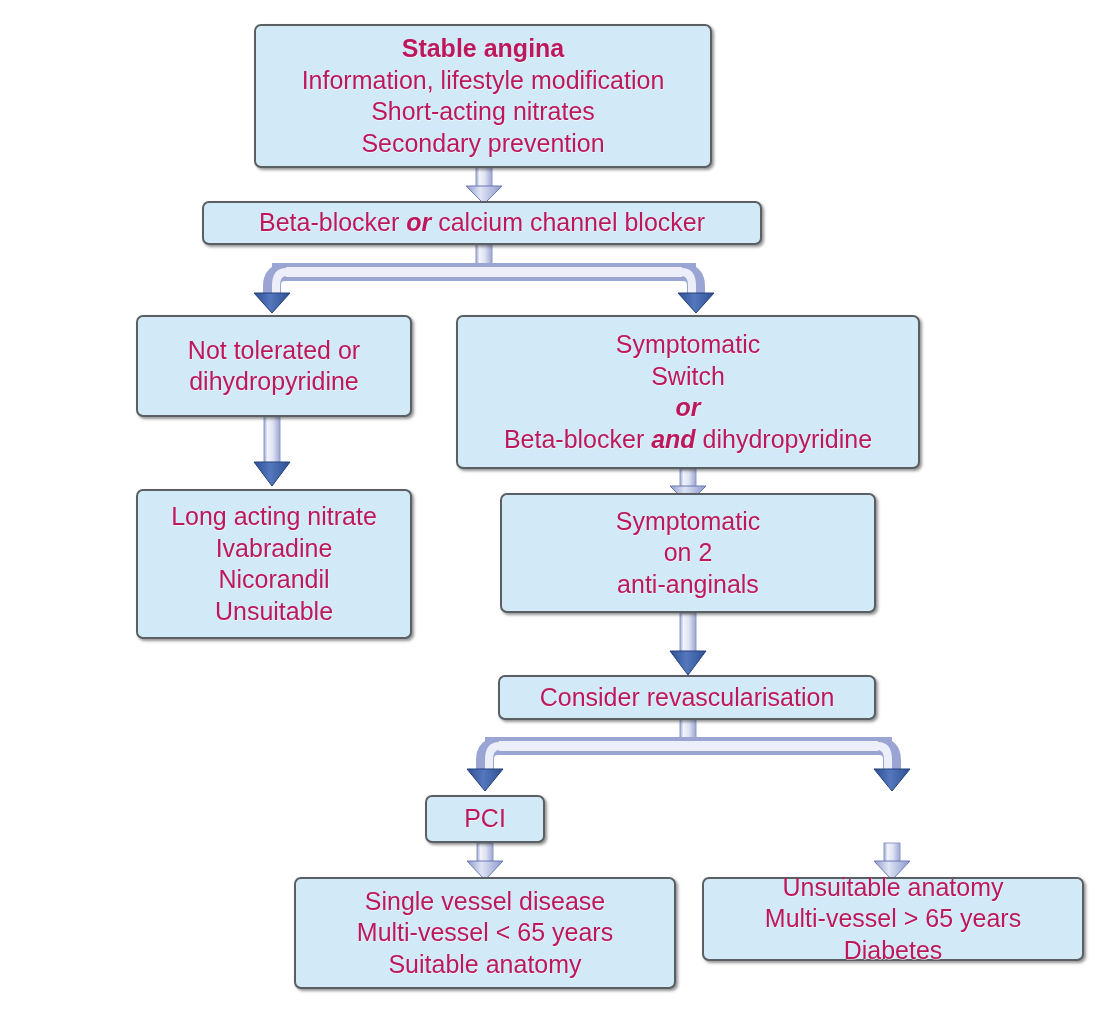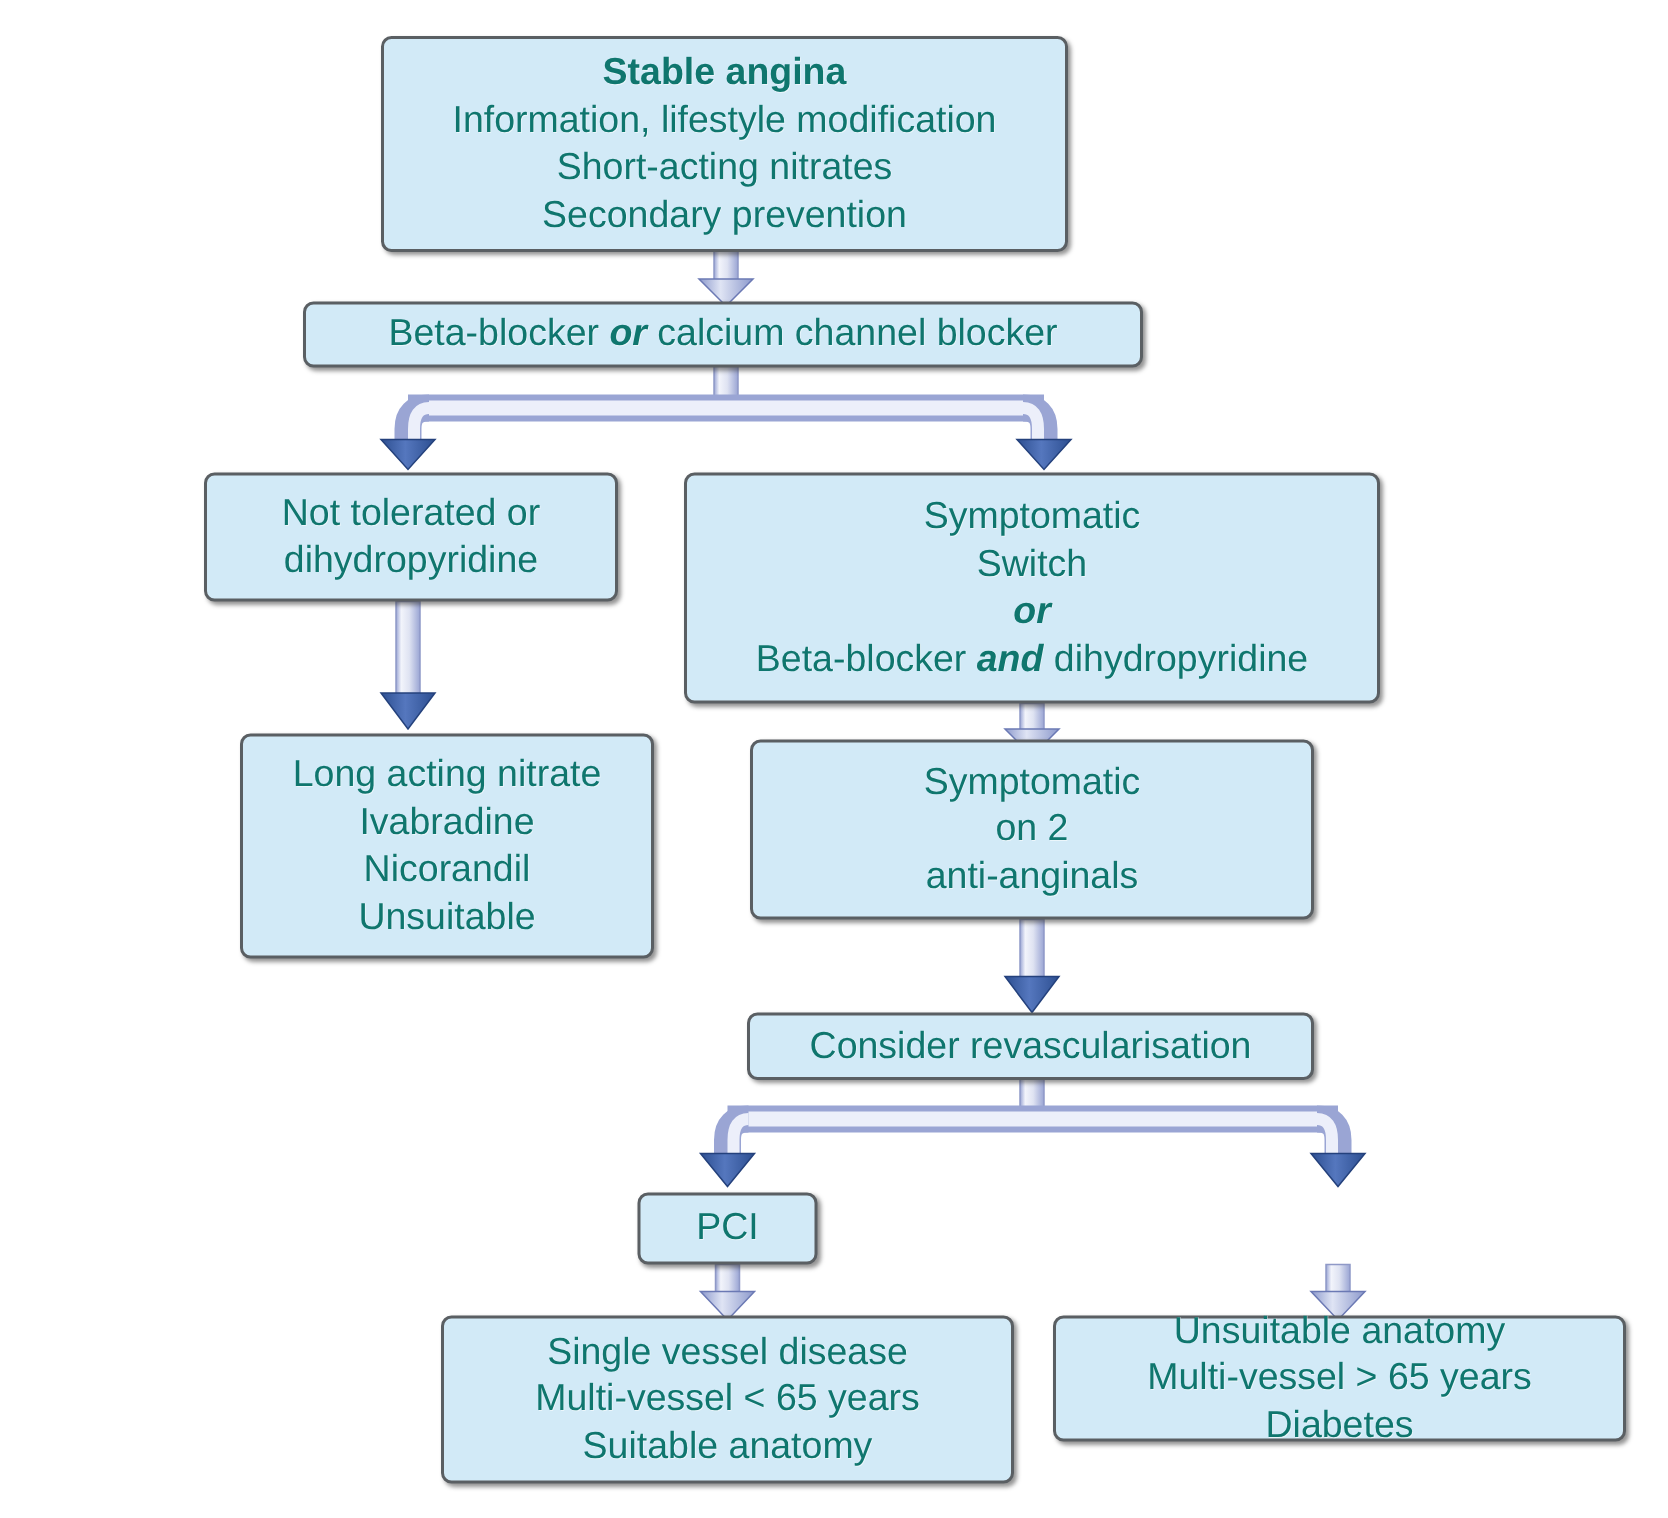--- a/index.html
+++ b/index.html
@@ -29,21 +29,21 @@
     position: absolute;
     box-sizing: border-box;
     background: #d2eaf7;
     border: 2px solid #5a5f63;
     border-radius: 7px;
     box-shadow: 2px 2px 3px rgba(60,60,60,0.55);
     display: flex;
     flex-direction: column;
     align-items: center;
     justify-content: center;
-    color: #0f766e;
+    color: #be185d;
     font-size: 25px;
     line-height: 1.26;
     text-align: center;
     z-index: 3;
     text-shadow: 0.5px 0.5px 0px rgba(255,255,255,0.55);
   }
   .node .ln {
     display: block;
     white-space: nowrap;
   }
@@ -147,33 +147,33 @@
     <span class="ln bold">Stable angina</span>
     <span class="ln">Information, lifestyle modification</span>
     <span class="ln">Short-acting nitrates</span>
     <span class="ln">Secondary prevention</span>
   </div>
 
   <div class="node" style="left:202px; top:201px; width:560px; height:44px;">
     <span class="ln"><span>Beta-blocker </span><span class="em">or</span><span> calcium channel blocker</span></span>
   </div>
 
-  <div class="node" style="left:136px; top:315px; width:276px; height:86px;">
+  <div class="node" style="left:136px; top:315px; width:276px; height:102px;">
     <span class="ln">Not tolerated or</span>
     <span class="ln">dihydropyridine</span>
   </div>
 
   <div class="node" style="left:456px; top:315px; width:464px; height:154px;">
     <span class="ln">Symptomatic</span>
     <span class="ln">Switch</span>
     <span class="ln em">or</span>
     <span class="ln"><span>Beta-blocker </span><span class="em">and</span><span> dihydropyridine</span></span>
   </div>
 
-  <div class="node" style="left:136px; top:489px; width:276px; height:150px;margin-left:24px;">
+  <div class="node" style="left:136px; top:489px; width:276px; height:150px;">
     <span class="ln">Long acting nitrate</span>
     <span class="ln">Ivabradine</span>
     <span class="ln">Nicorandil</span>
     <span class="ln">Unsuitable</span>
   </div>
 
   <div class="node" style="left:500px; top:493px; width:376px; height:120px;">
     <span class="ln">Symptomatic</span>
     <span class="ln">on 2</span>
     <span class="ln">anti-anginals</span>

